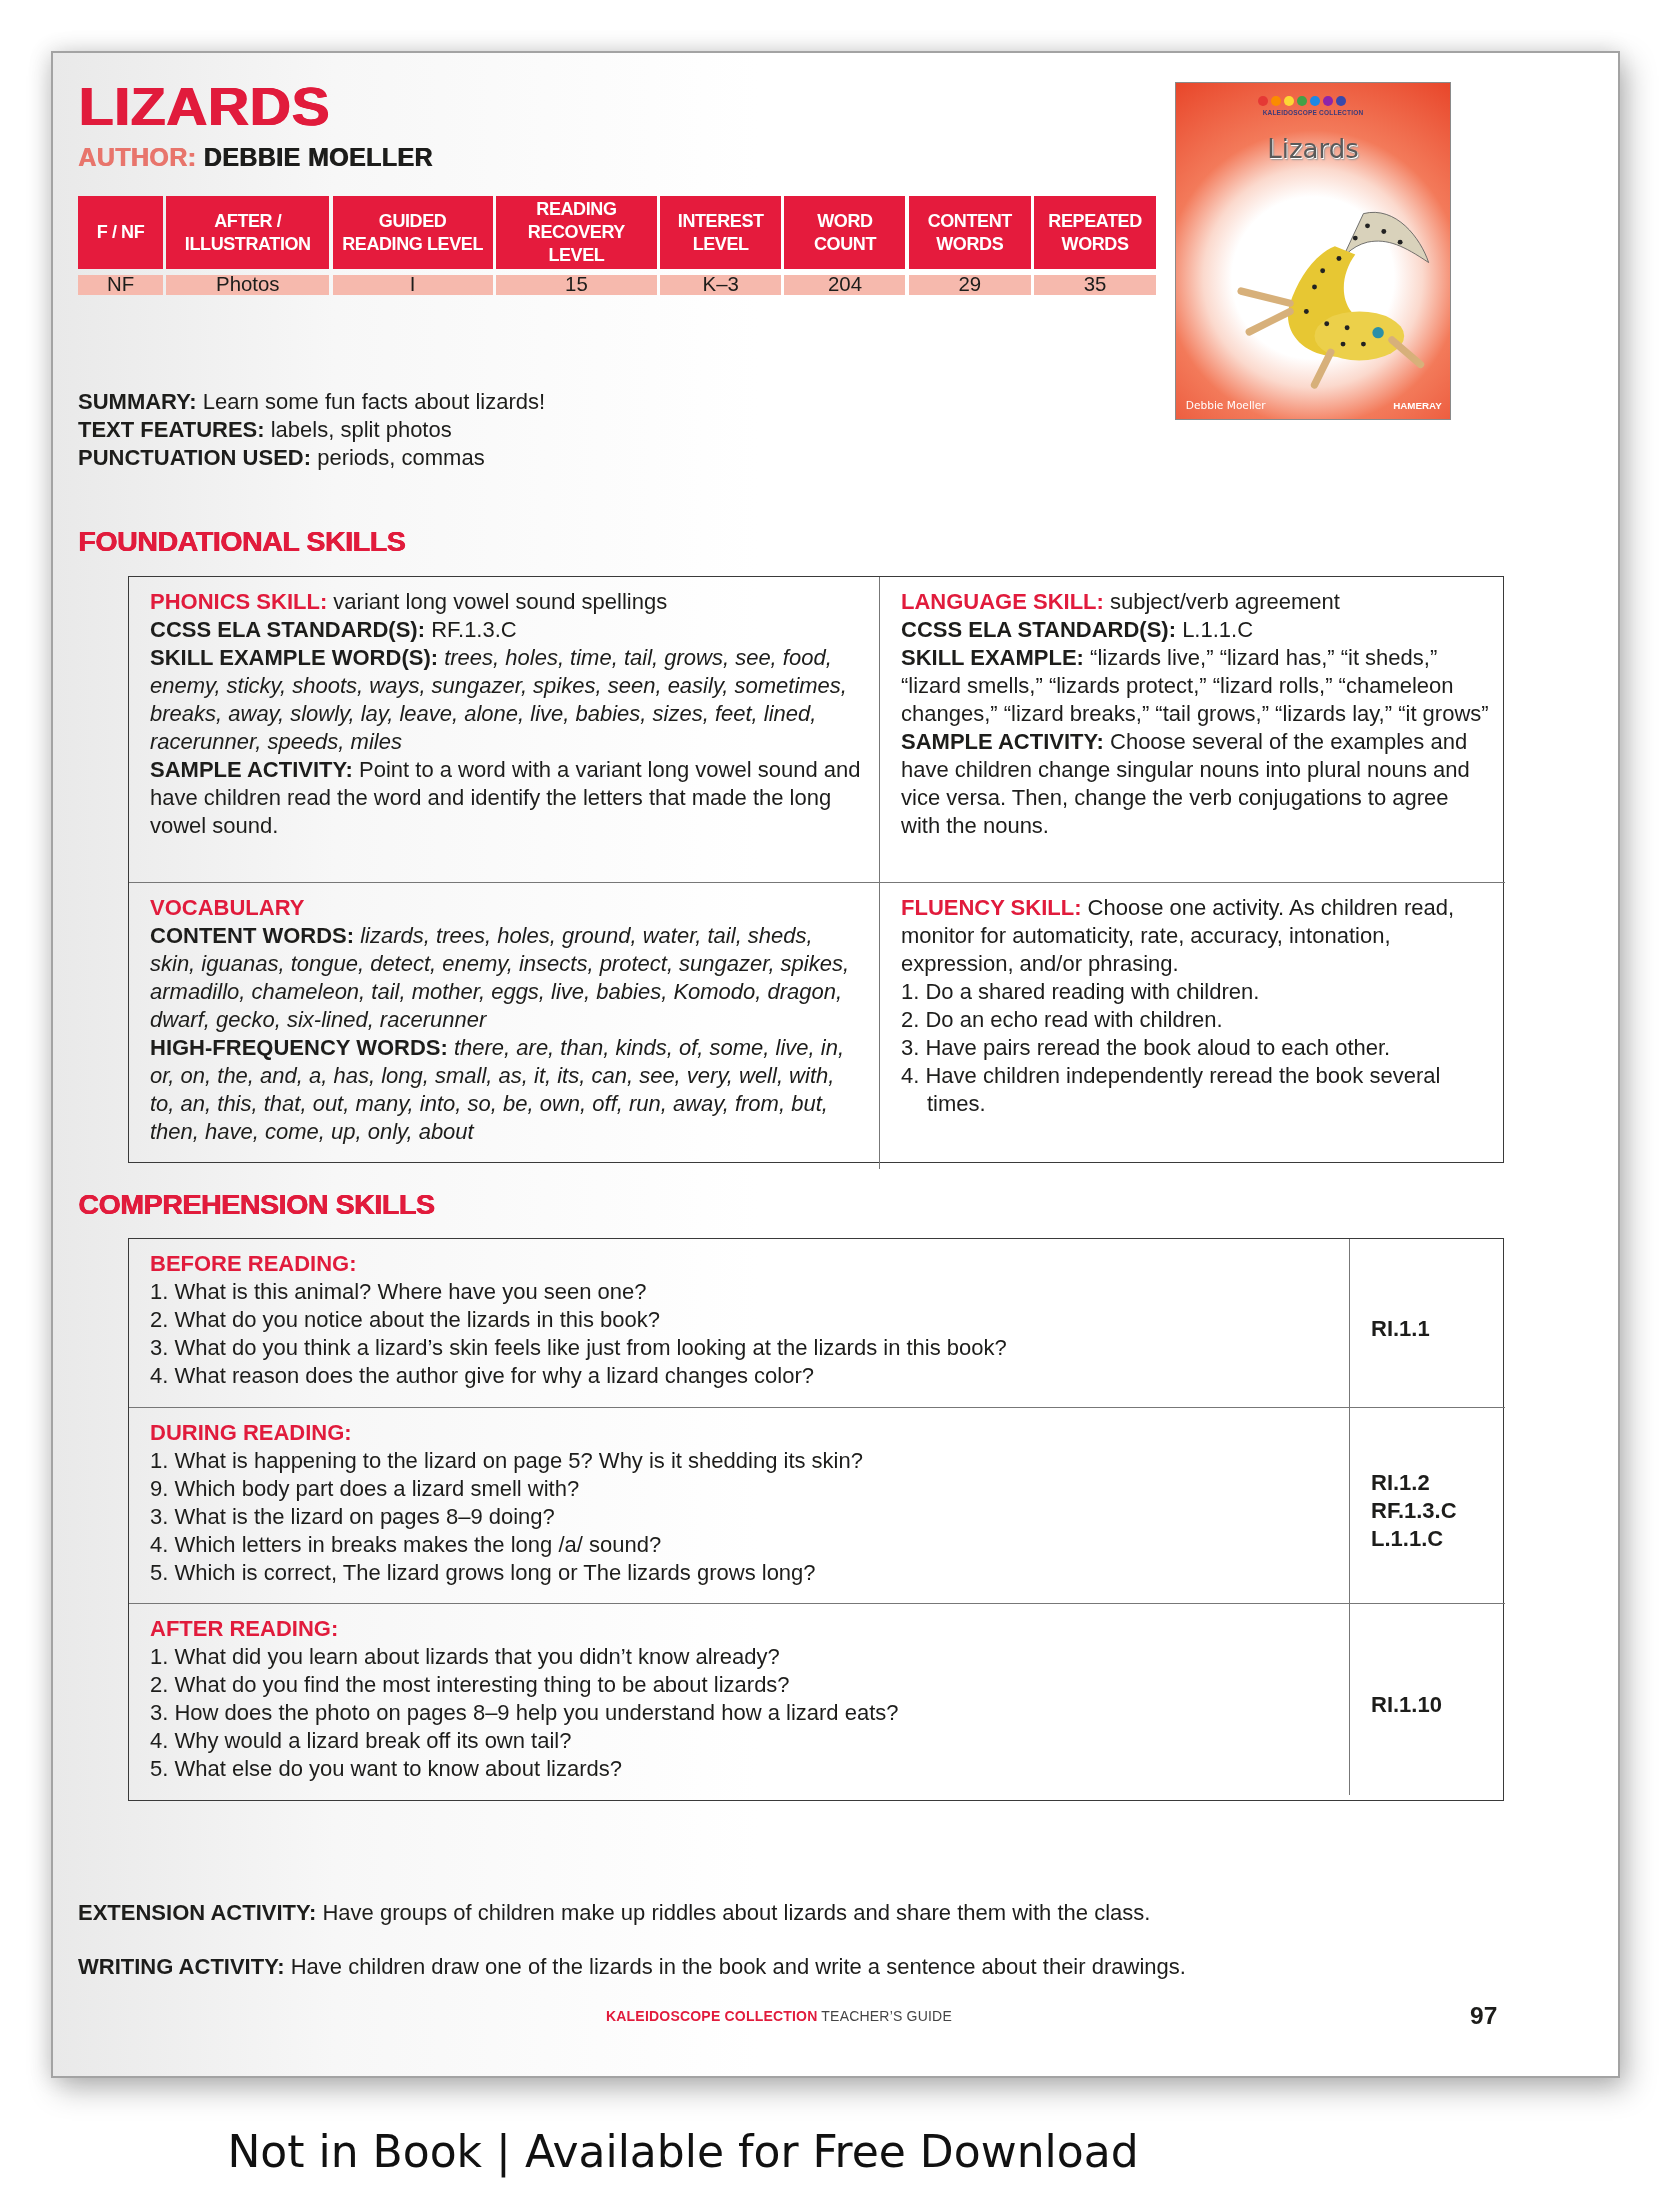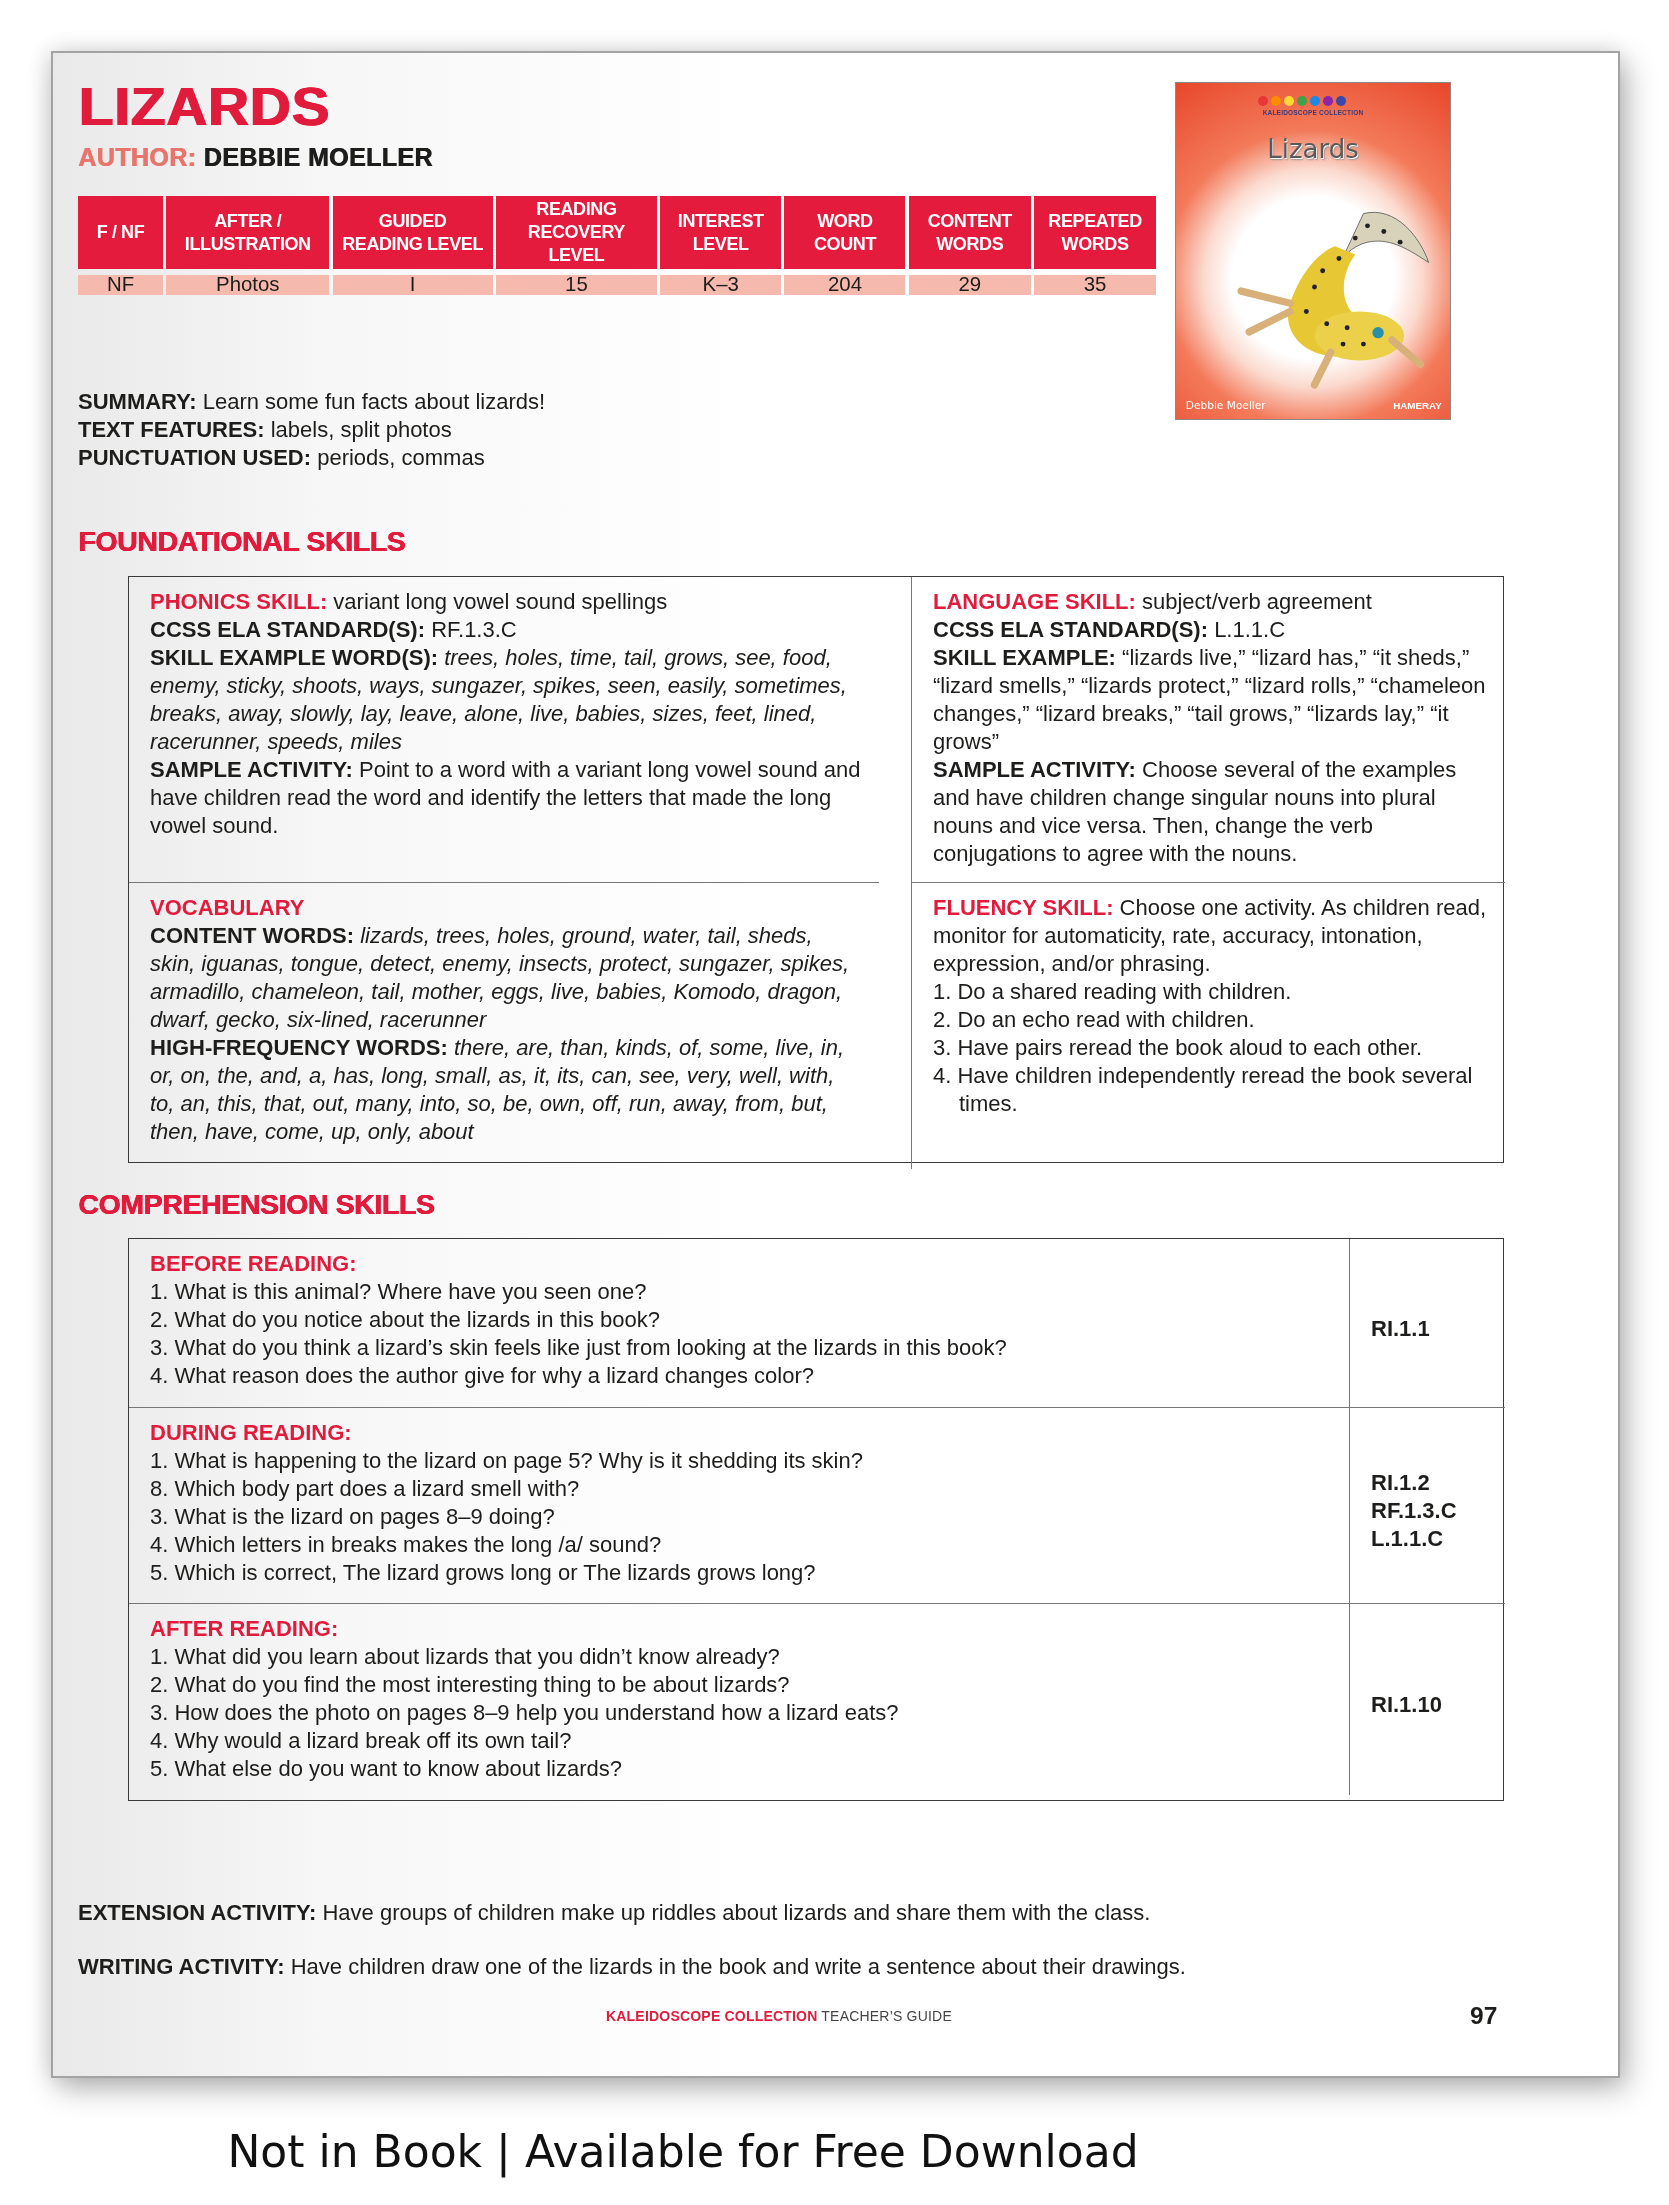--- a/index.html
+++ b/index.html
@@ -61,21 +61,21 @@
   .section-h {
     left: 78px; font-family: "Liberation Sans", sans-serif; font-weight: 900; font-size: 28.5px; color: #e11b3c;
     letter-spacing: -0.4px; text-shadow: 0.8px 0 0 #e11b3c, 0.4px 0.4px 0 #e11b3c;
   }
 
   .fbox {
     left: 76px; top: 523px; width: 1378px; height: 595px; border: 1.6px solid #3a3a3a;
     display: grid; grid-template-columns: 750px 626px; grid-template-rows: 305px 287px;
   }
   .fcell { padding: 11.4px 16.3px 0 21px; font-size: 22px; line-height: 28px; }
-  .fcell.r { border-left: 1.2px solid #777; padding-left: 21px; padding-right: 11.4px; margin-left: 32px; }
+  .fcell.r { border-left: 1.2px solid #777; padding-left: 21px; padding-right: 11.4px; }
   .fcell.b { border-top: 1.2px solid #777; }
   .fcell b { font-weight: 700; }
   .fcell b.red { color: #e11b3c; }
   .fcell i { font-style: italic; }
   .fcell .li { display: block; padding-left: 26px; text-indent: -26px; }
 
   .cbox {
     left: 76px; top: 1187px; width: 1378px; height: 559px; border: 1.6px solid #3a3a3a;
     display: grid; grid-template-columns: 1220px 156px; grid-template-rows: 168px 196px 192px;
   }
@@ -212,21 +212,21 @@
     <span class="q">1. What is this animal? Where have you seen one?</span>
     <span class="q">2. What do you notice about the lizards in this book?</span>
     <span class="q">3. What do you think a lizard’s skin feels like just from looking at the lizards in this book?</span>
     <span class="q">4. What reason does the author give for why a lizard changes color?</span>
   </div>
   <div class="ccell std">RI.1.1</div>
 
   <div class="ccell t">
     <span class="h">DURING READING:</span>
     <span class="q">1. What is happening to the lizard on page 5? Why is it shedding its skin?</span>
-    <span class="q">8. Which body part does a lizard smell with?</span>
+    <span class="q">9. Which body part does a lizard smell with?</span>
     <span class="q">3. What is the lizard on pages 8–9 doing?</span>
     <span class="q">4. Which letters in breaks makes the long /a/ sound?</span>
     <span class="q">5. Which is correct, The lizard grows long or The lizards grows long?</span>
   </div>
   <div class="ccell std t">RI.1.2
 RF.1.3.C
 L.1.1.C</div>
 
   <div class="ccell t">
     <span class="h">AFTER READING:</span>

